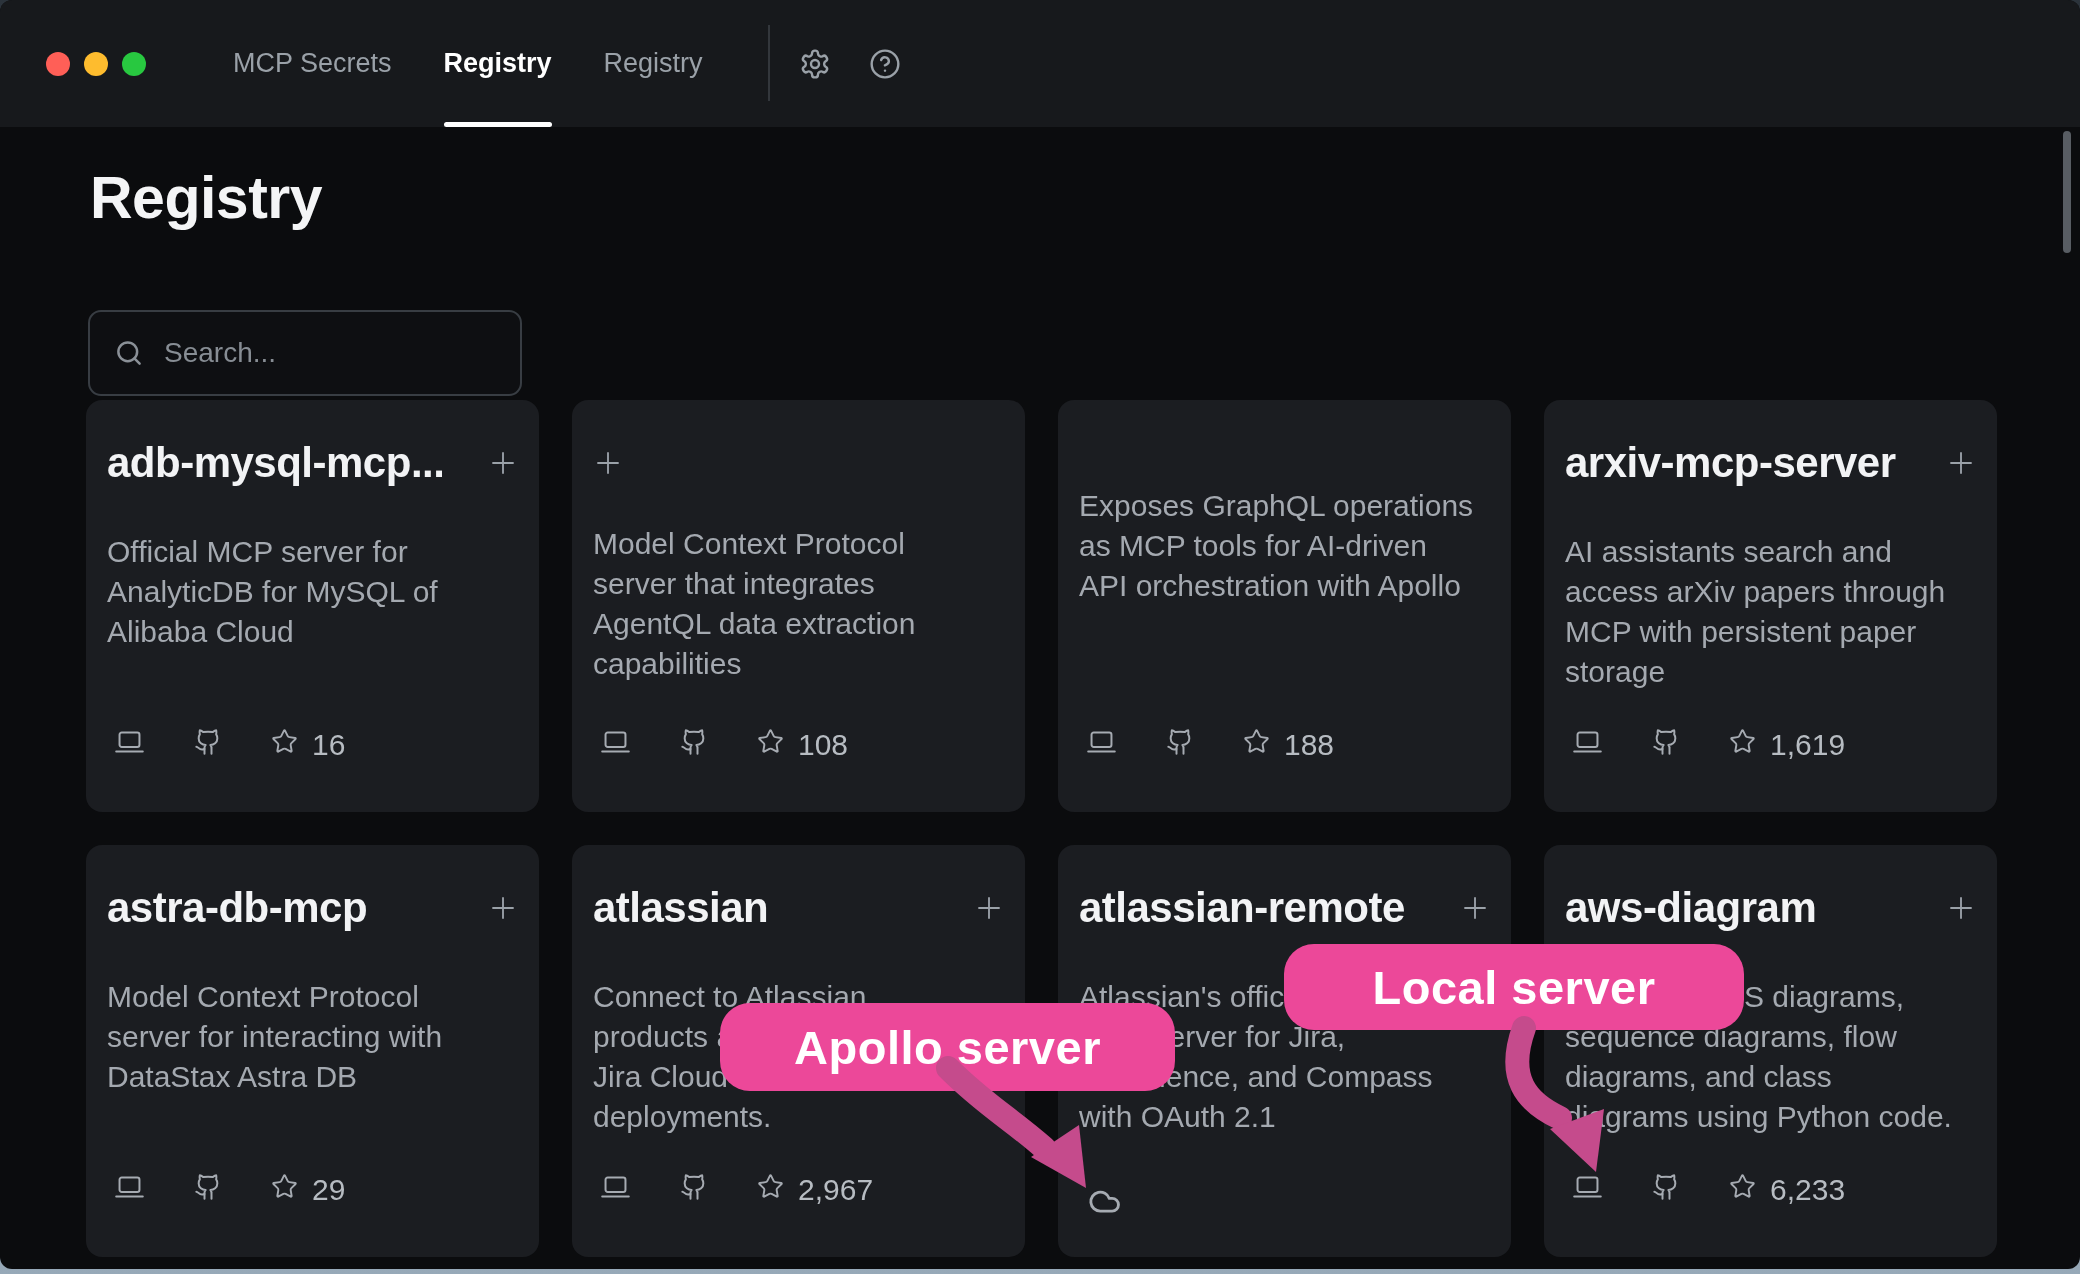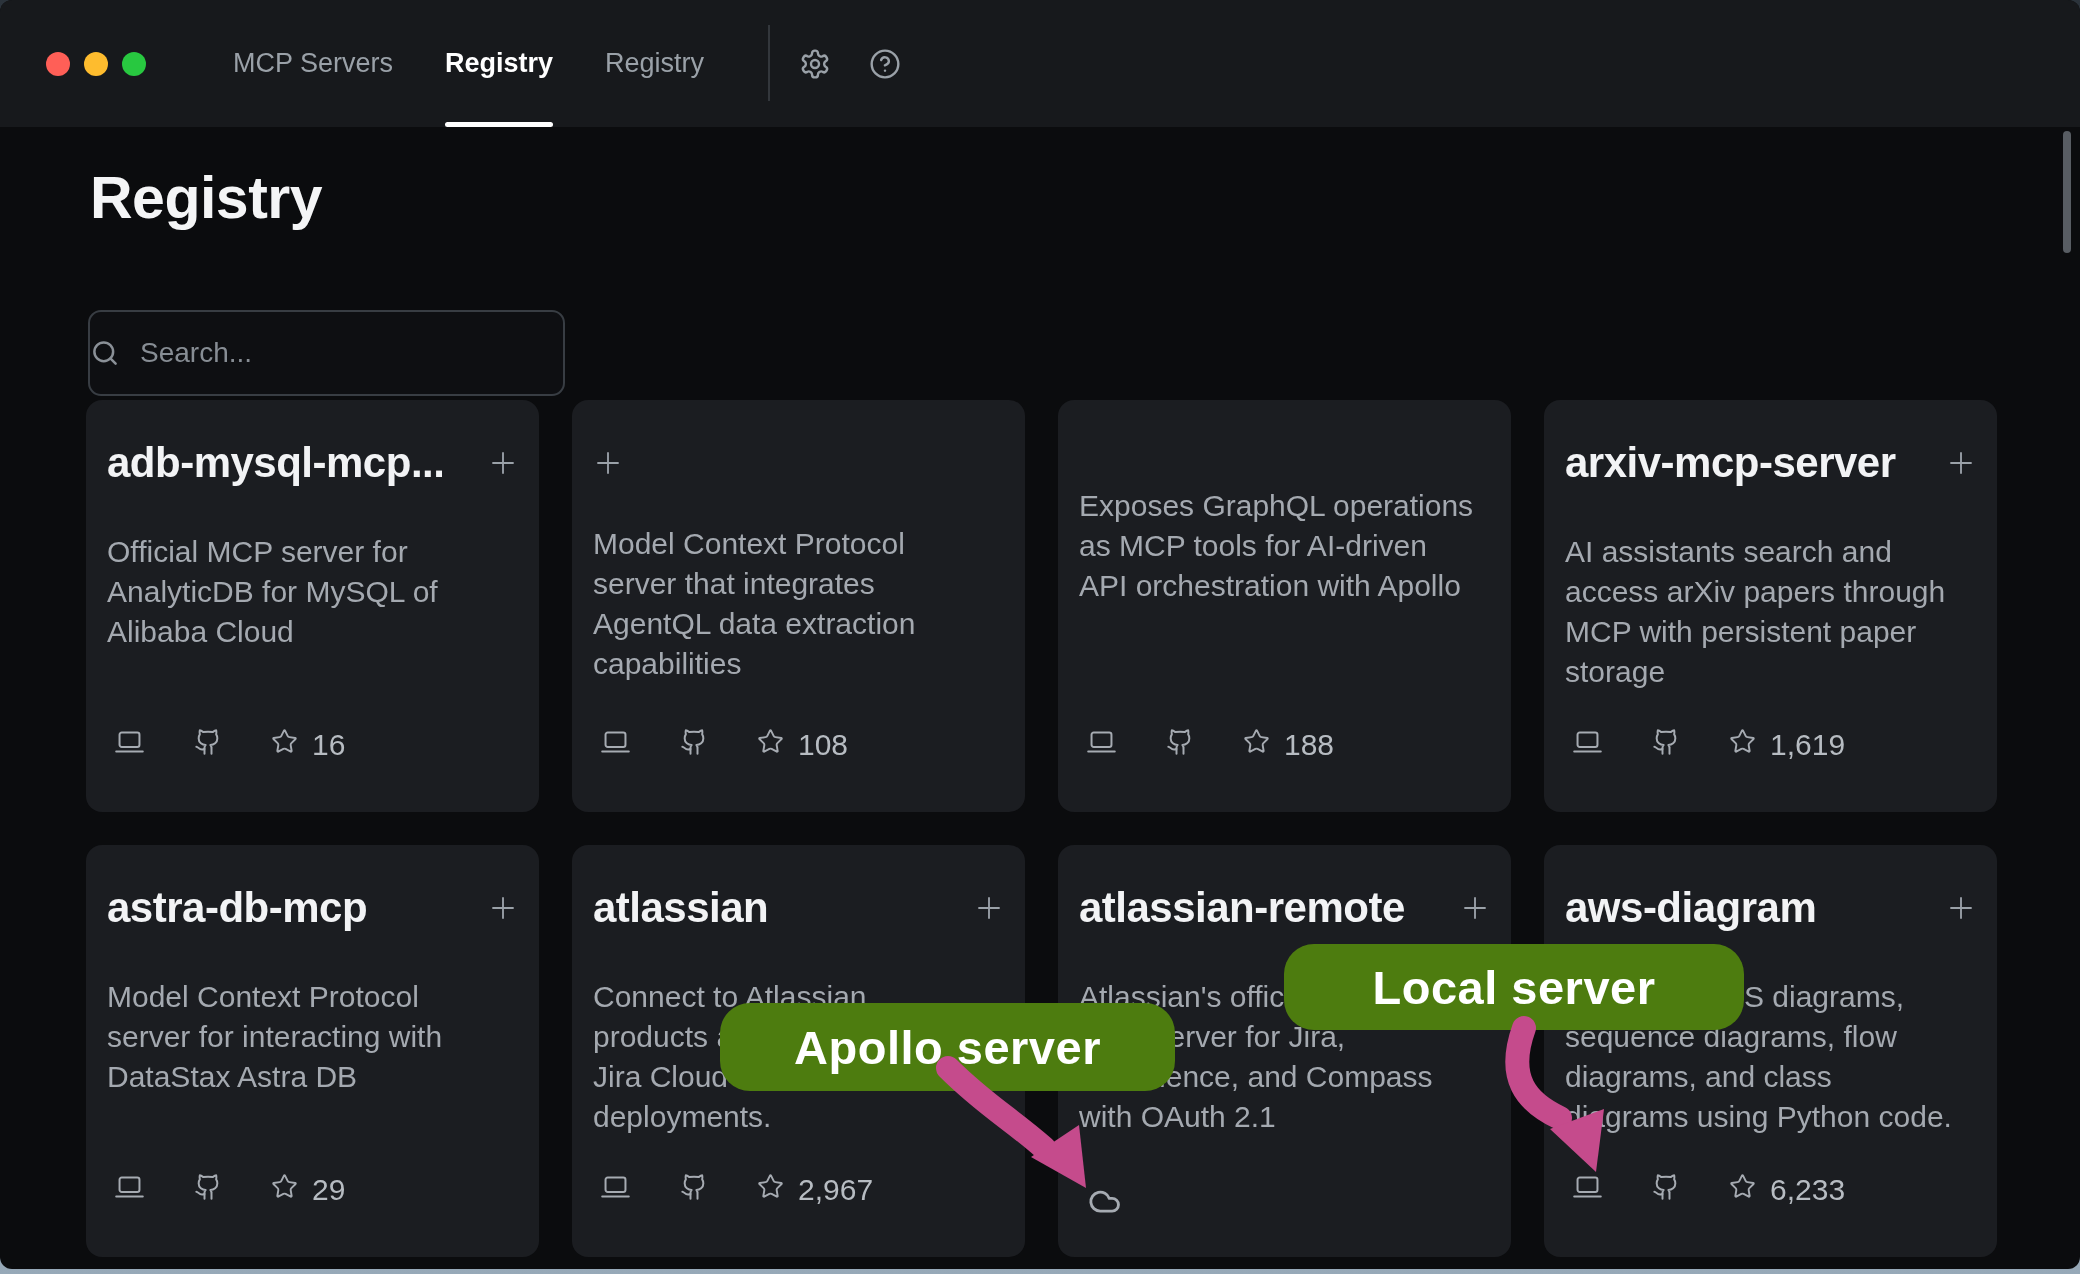--- a/index.html
+++ b/index.html
@@ -19,23 +19,23 @@
     font-size:27px; color:#9aa1a8; cursor:default; }
   .tab.active { color:#ffffff; font-weight:700; }
   .tab.active::after { content:""; position:absolute; left:0; right:0; bottom:0;
     height:5px; background:#fff; border-radius:3px; }
   .tb-divider { position:absolute; left:768px; top:25px; width:2px; height:76px; background:#33373c; }
   .tb-icon { position:absolute; top:48px; width:32px; height:32px; color:#9aa1a8; }
   .tb-icon.gear { left:799px; }
   .tb-icon.help { left:869px; }
   .page-title { position:absolute; left:90px; top:164px; font-size:59px;
     font-weight:700; color:#f4f5f6; letter-spacing:-0.5px; }
-  .search { position:absolute; left:88px; top:310px; width:477px; height:86px;
+  .search { position:absolute; left:88px; top:310px; width:434px; height:86px;
     border:2px solid #383d43; border-radius:13px; display:flex; align-items:center;
-    background:#0e0f12; }
+    padding-left:24px; background:#0e0f12; }
   .search svg { width:30px; height:30px; color:#8a9097; flex:none; }
   .search input { margin-left:20px; flex:1; height:60px; background:transparent;
     border:none; outline:none; font-size:28px; color:#e8eaec; font-family:inherit; width:360px;}
   .search input::placeholder { color:#878d94; }
   .grid { position:absolute; left:86px; top:400px; display:grid;
     grid-template-columns:repeat(4,453px); gap:33px 33px; }
   .card { width:453px; height:412px; background:#1b1d21; border-radius:16px;
     padding:40px 21px 0; position:relative; }
   .card-head { display:flex; justify-content:space-between; align-items:flex-start; }
   .card-title { font-size:42px; line-height:46px; font-weight:700; color:#f2f3f5;
@@ -45,39 +45,39 @@
     color:#a4a9b0; white-space:pre-line; }
   .card-footer { position:absolute; left:28px; bottom:50px; display:flex; align-items:flex-start; height:34px; }
   .card-footer svg { color:#a6abb2; }
   .icon-laptop { width:31px; height:28px; margin-right:49px; }
   .icon-github { width:28px; height:28px; margin-right:49px; }
   .icon-star { width:27px; height:27px; }
   .icon-cloud { width:38px; height:32px; position:relative; top:11px; }
   .star-count { margin-left:14px; font-size:30px; color:#b7bcc2; }
   .scrollbar { position:absolute; right:9px; top:131px; width:8px; height:122px;
     background:#585d63; border-radius:4px; }
-  .pill { position:absolute; background:#4d7c0f; color:#fff; font-weight:700;
+  .pill { position:absolute; background:#ec4899; color:#fff; font-weight:700;
     font-size:47px; display:flex; align-items:center; justify-content:center;
     border-radius:30px; letter-spacing:0.5px; }
   .pill-remote { left:720px; top:1003px; width:455px; height:88px; }
   .pill-local { left:1284px; top:944px; width:460px; height:86px; }
   .arrows { position:absolute; left:0; top:0; width:2080px; height:1274px; pointer-events:none; }
 </style>
 </head>
 <body>
 
 <div class="window">
   <div class="titlebar">
     <div class="lights">
       <div class="light" style="background:#ff5f57"></div>
       <div class="light" style="background:#febc2e"></div>
       <div class="light" style="background:#28c840"></div>
     </div>
     <div class="tabs">
-      <div class="tab">MCP Servers</div>
+      <div class="tab">MCP Secrets</div>
       <div class="tab active">Registry</div>
       <div class="tab">Registry</div>
     </div>
     <div class="tb-divider"></div>
     <svg class="tb-icon gear" viewBox="0 0 24 24" fill="none" stroke="currentColor" stroke-width="1.8" stroke-linecap="round" stroke-linejoin="round">
       <path d="M12.22 2h-.44a2 2 0 0 0-2 2v.18a2 2 0 0 1-1 1.73l-.43.25a2 2 0 0 1-2 0l-.15-.08a2 2 0 0 0-2.73.73l-.22.38a2 2 0 0 0 .73 2.73l.15.1a2 2 0 0 1 1 1.72v.51a2 2 0 0 1-1 1.74l-.15.09a2 2 0 0 0-.73 2.73l.22.38a2 2 0 0 0 2.73.73l.15-.08a2 2 0 0 1 2 0l.43.25a2 2 0 0 1 1 1.73V20a2 2 0 0 0 2 2h.44a2 2 0 0 0 2-2v-.18a2 2 0 0 1 1-1.73l.43-.25a2 2 0 0 1 2 0l.15.08a2 2 0 0 0 2.73-.73l.22-.39a2 2 0 0 0-.73-2.73l-.15-.08a2 2 0 0 1-1-1.74v-.5a2 2 0 0 1 1-1.74l.15-.09a2 2 0 0 0 .73-2.73l-.22-.38a2 2 0 0 0-2.73-.73l-.15.08a2 2 0 0 1-2 0l-.43-.25a2 2 0 0 1-1-1.73V4a2 2 0 0 0-2-2z"></path>
       <circle cx="12" cy="12" r="3"></circle>
     </svg>
     <svg class="tb-icon help" viewBox="0 0 24 24" fill="none" stroke="currentColor" stroke-width="1.8" stroke-linecap="round" stroke-linejoin="round">
       <circle cx="12" cy="12" r="10"></circle>

